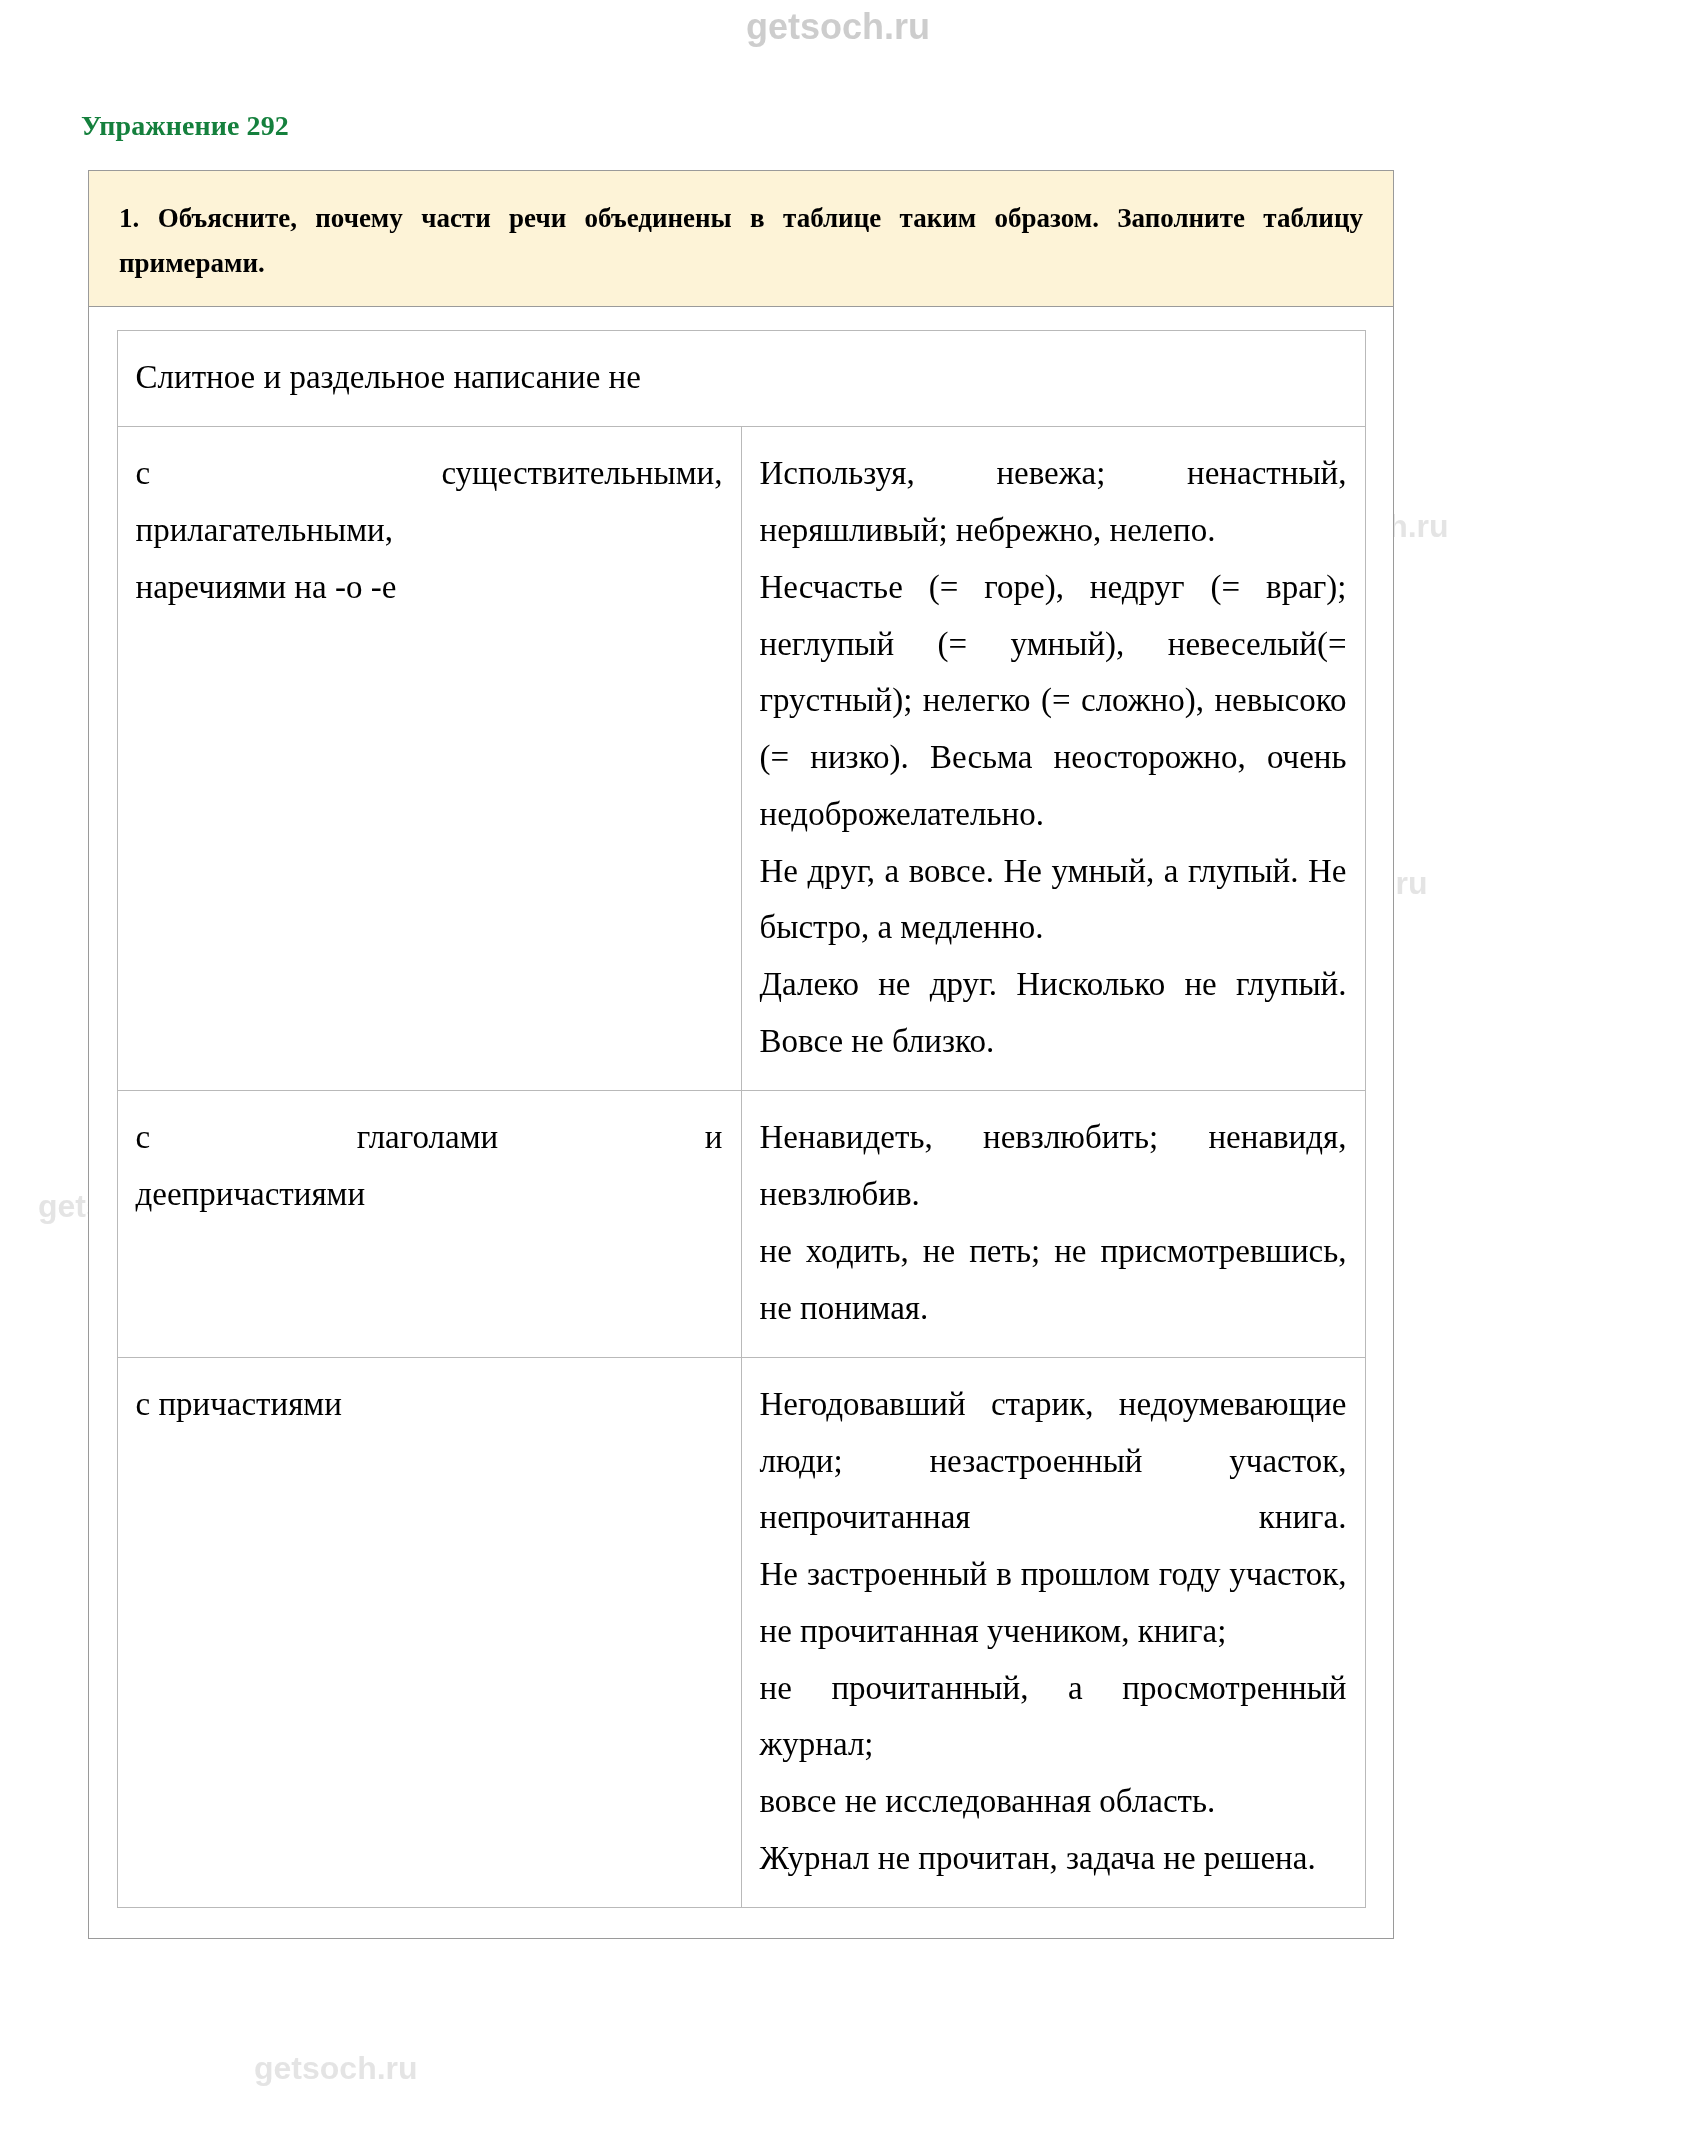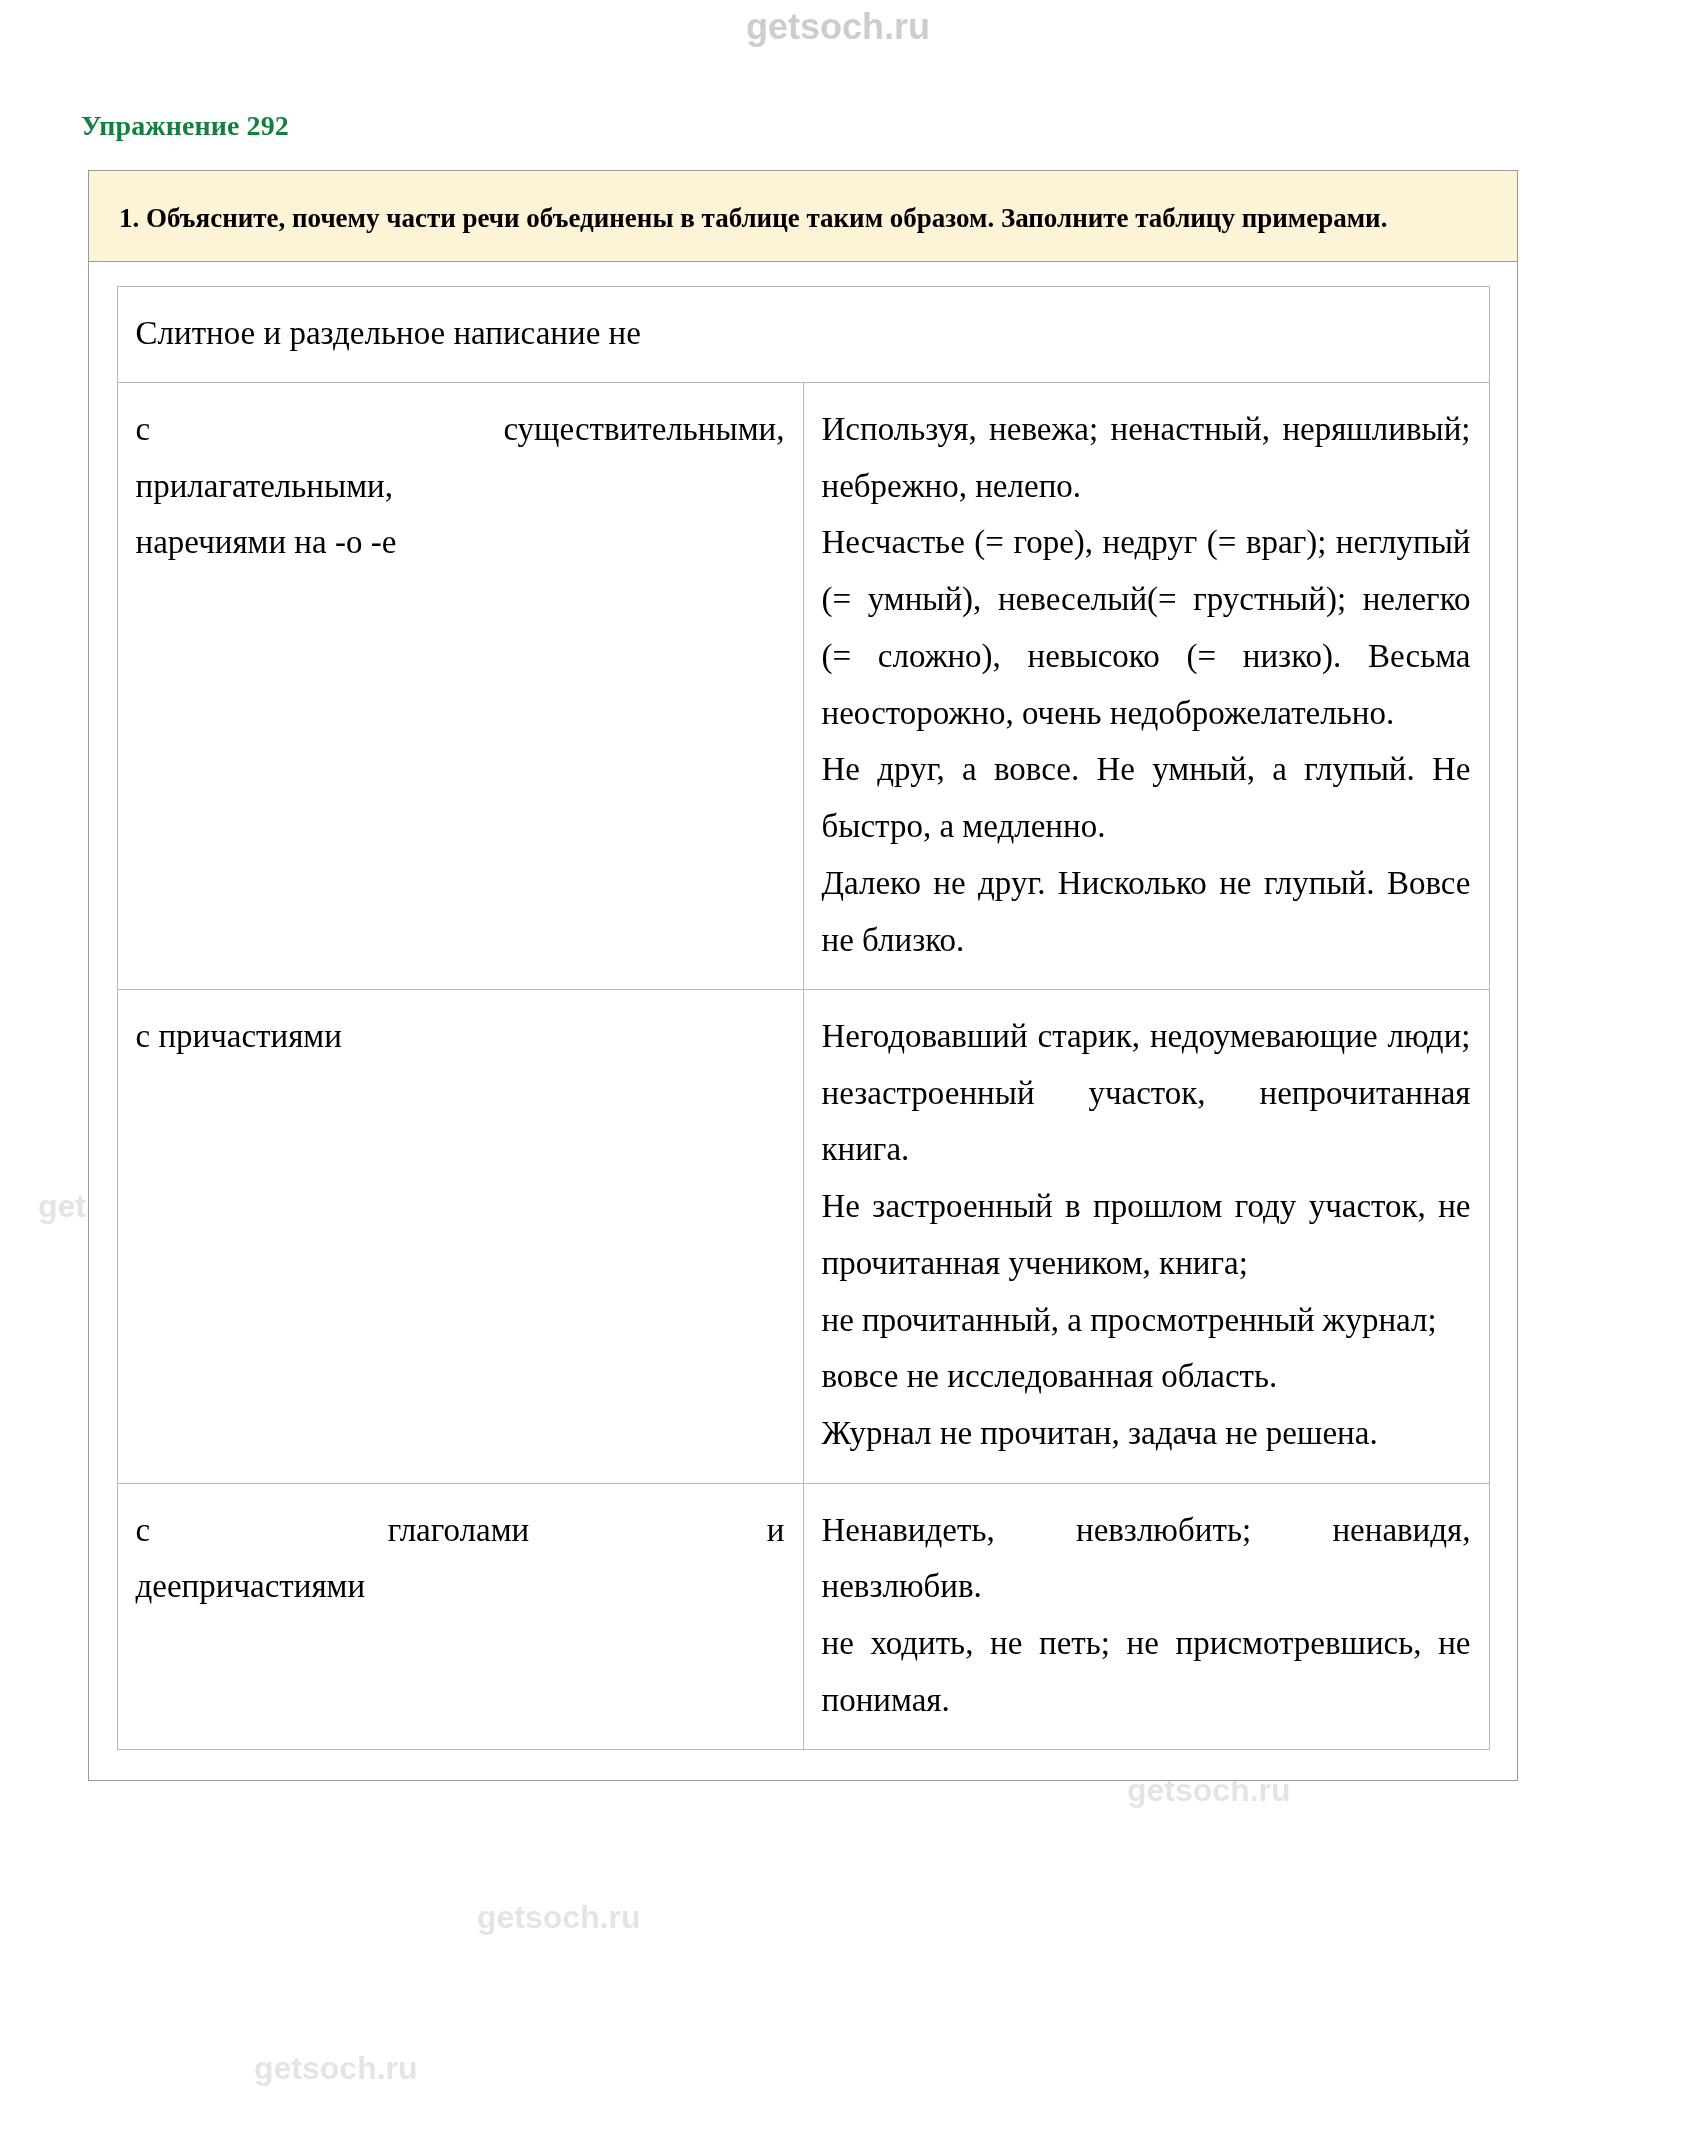--- a/index.html
+++ b/index.html
@@ -61,21 +61,21 @@
     font-weight: bold;
     font-size: 28px;
     color: #15803d;
     letter-spacing: 0.1px;
   }
 
   .outer {
     position: absolute;
     top: 170px;
     left: 88px;
-    width: 1430px;
+    width: 1306px;
     border: 1.4px solid #9a9a9a;
     box-sizing: border-box;
     background: transparent;
   }
 
   .task-band {
     background: #fdf3d7;
     border-bottom: 1.4px solid #9a9a9a;
     padding: 25px 30px 20.6px 30px;
     font-weight: bold;
@@ -181,41 +181,41 @@
             <td class="right-cell">
               <span class="line">Используя, невежа; ненастный, неряшливый; небрежно, нелепо.</span>
               <span class="line">Несчастье (= горе), недруг (= враг); неглупый (= умный), невеселый(= грустный); нелегко (= сложно), невысоко (= низко). Весьма неосторожно, очень недоброжелательно.</span>
               <span class="line">Не друг, а вовсе. Не умный, а глупый. Не быстро, а медленно.</span>
               <span class="line">Далеко не друг. Нисколько не глупый. Вовсе не близко.</span>
             </td>
           </tr>
 
           <tr>
             <td class="left-cell">
+              <span class="spaced line">с           глаголами           и</span>
+              <span class="line">деепричастиями</span>
+            </td>
+            <td class="right-cell">
+              <span class="line">Ненавидеть, невзлюбить; ненавидя, невзлюбив.</span>
+              <span class="line">не ходить, не петь; не присмотревшись, не понимая.</span>
+            </td>
+          </tr>
+
+          <tr>
+            <td class="left-cell">
               <span class="line">с причастиями</span>
             </td>
             <td class="right-cell">
               <span class="line jst">Негодовавший старик, недоумевающие люди; незастроенный участок, непрочитанная книга.</span>
               <span class="line">Не застроенный в прошлом году участок, не прочитанная учеником, книга;</span>
               <span class="line">не прочитанный, а просмотренный журнал;</span>
               <span class="line">вовсе не исследованная область.</span>
               <span class="line">Журнал не прочитан, задача не решена.</span>
             </td>
           </tr>
-
-          <tr>
-            <td class="left-cell">
-              <span class="spaced line">с           глаголами           и</span>
-              <span class="line">деепричастиями</span>
-            </td>
-            <td class="right-cell">
-              <span class="line">Ненавидеть, невзлюбить; ненавидя, невзлюбив.</span>
-              <span class="line">не ходить, не петь; не присмотревшись, не понимая.</span>
-            </td>
-          </tr>
         </tbody>
       </table>
     </div>
 
 
 
   </div>
 </div>
 
 

